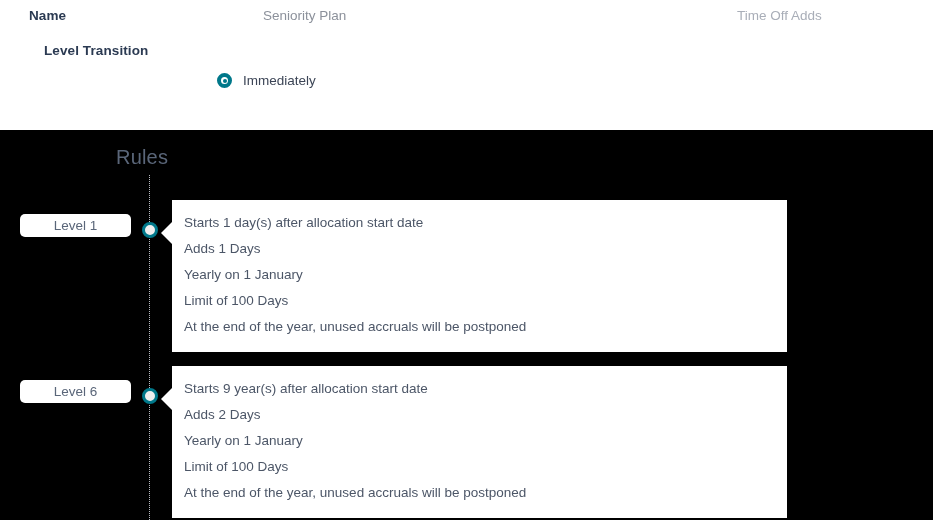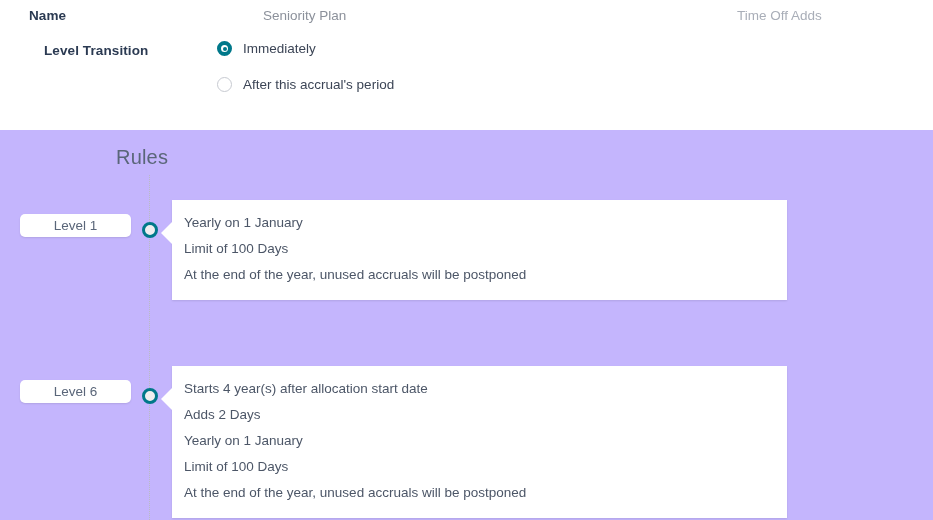--- a/index.html
+++ b/index.html
@@ -45,20 +45,21 @@
   .value-timeoff  { left: 694px; top: 8px; color: #a9aeb8; }
 
   
   .radio-row {
     position: absolute;
     left: 217px;
     display: flex;
     align-items: center;
     gap: 11px;
     white-space: nowrap;
+    margin-top: 32px;
   }
   .radio-row-1 { top: 41px; }
   .radio-row-2 { top: 77px; }
 
   .radio {
     width: 15px;
     height: 15px;
     border-radius: 50%;
     box-sizing: border-box;
     flex: 0 0 auto;
@@ -85,21 +86,21 @@
     font-size: 13.5px;
     color: #3c4556;
   }
 
   
   .rules-area {
     position: absolute;
     left: 0; top: 130px;
     width: 933px;
     height: 390px;
-    background: #c4b5fd;
+    background: #000000;
   }
   .rules-title {
     position: absolute;
     left: 116px;
     top: 16px;
     font-size: 20px;
     color: #5a6679;
     letter-spacing: 0.2px;
   }
 
@@ -190,48 +191,46 @@
 
   <div class="field-value value-timeoff">Time Off Adds</div>
 
   <div class="form-label label-transition">Level Transition</div>
 
   <div class="radio-row radio-row-1">
     <span class="radio on"></span>
     <span class="radio-label">Immediately</span>
   </div>
 
-  <div class="radio-row radio-row-2">
-    <span class="radio off"></span>
-    <span class="radio-label">After this accrual's period</span>
-  </div>
 
 </div>
 
 <div class="rules-area">
 
   <div class="rules-title">Rules</div>
 
   <div class="timeline"></div>
 
   <div class="level-row level-row-1">
     <div class="level-badge">Level 1</div>
     <div class="level-marker"></div>
     <div class="rule-card">
+      <div class="rule-line">Starts 1 day(s) after allocation start date</div>
+      <div class="rule-line">Adds 1 Days</div>
       <div class="rule-line">Yearly on 1 January</div>
       <div class="rule-line">Limit of 100 Days</div>
       <div class="rule-line">At the end of the year, unused accruals will be postponed</div>
     </div>
   </div>
 
   <div class="level-row level-row-2">
     <div class="level-badge">Level 6</div>
     <div class="level-marker"></div>
     <div class="rule-card">
-      <div class="rule-line">Starts 4 year(s) after allocation start date</div>
+      <div class="rule-line">Starts 9 year(s) after allocation start date</div>
       <div class="rule-line">Adds 2 Days</div>
       <div class="rule-line">Yearly on 1 January</div>
       <div class="rule-line">Limit of 100 Days</div>
       <div class="rule-line">At the end of the year, unused accruals will be postponed</div>
     </div>
   </div>
 
 </div>
 
 </body></html>

